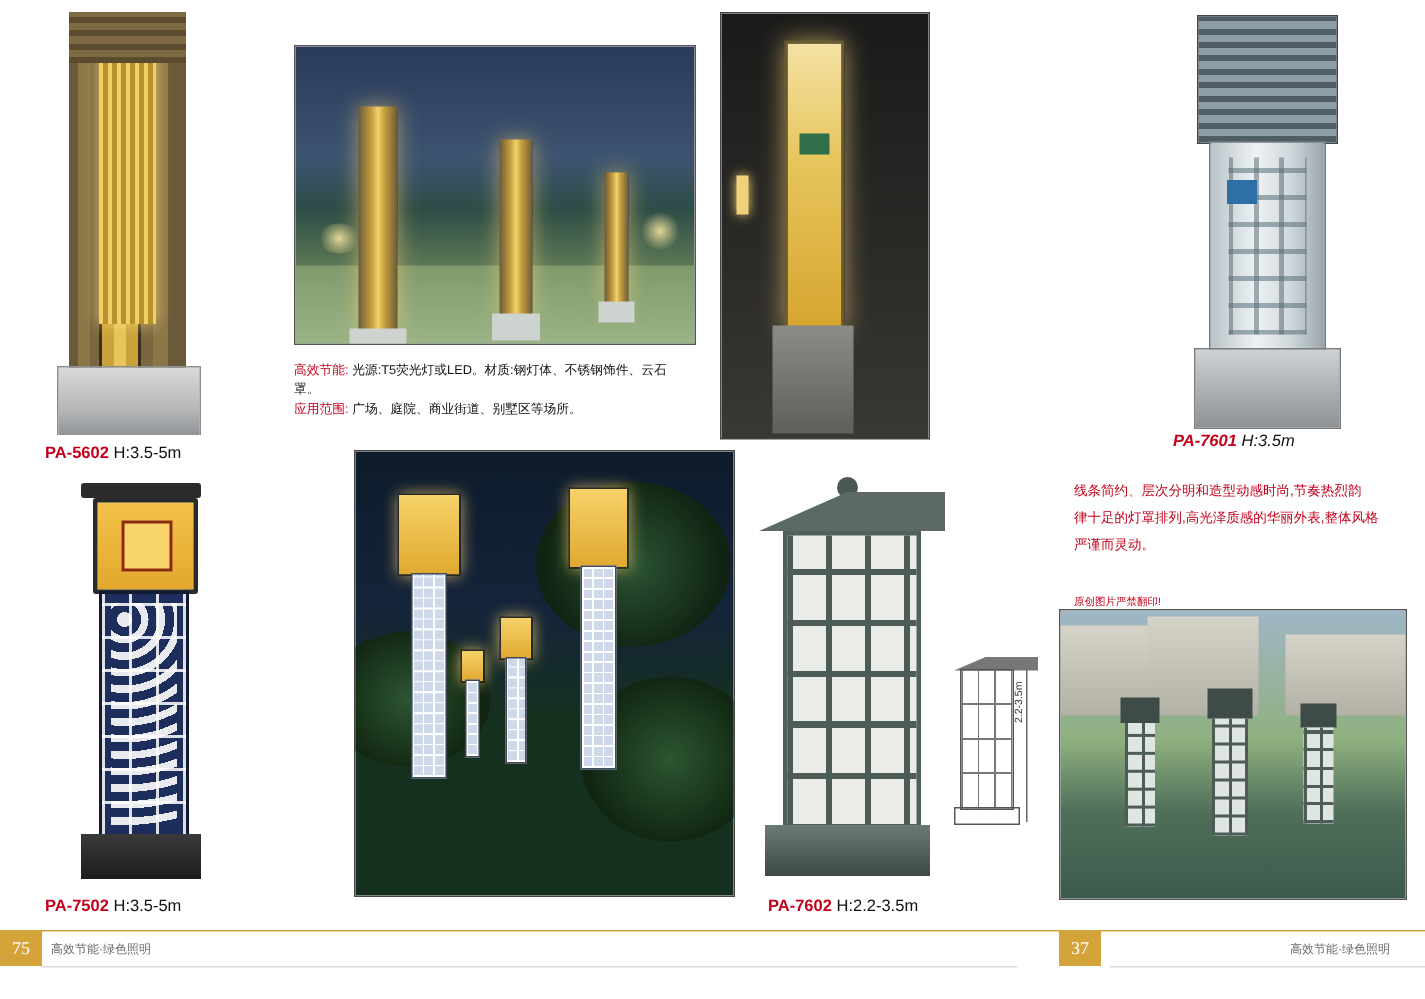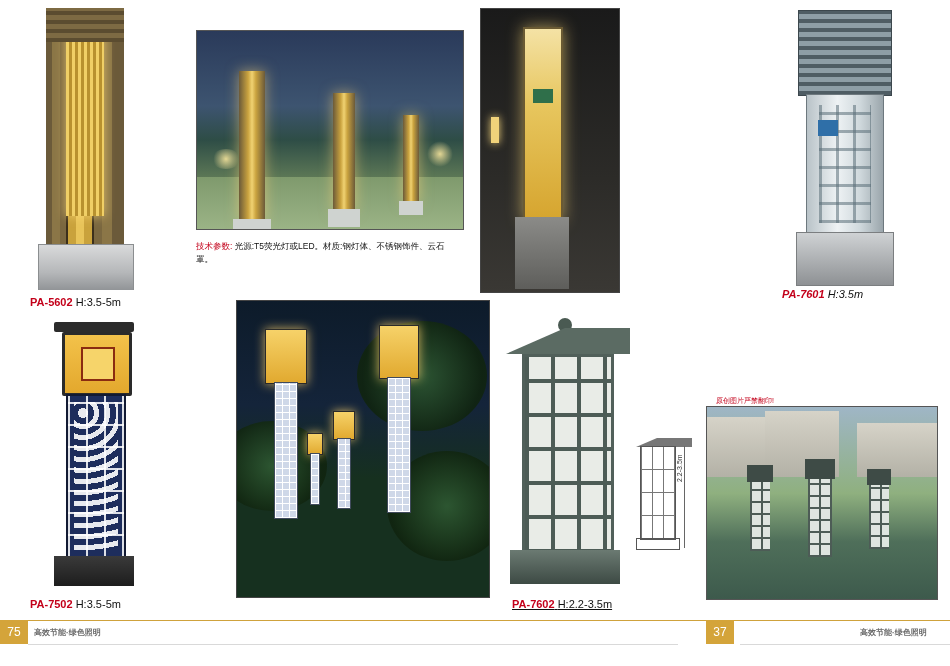--- a/index.html
+++ b/index.html
@@ -130,21 +130,21 @@
     background:#e9ece7;
     border:3px solid #51605a;
   }
   .l7602-body:before{
     content:"";position:absolute;inset:0;
     background:
       repeating-linear-gradient(0deg,#4d5c56 0 4px,transparent 4px 34px),
       repeating-linear-gradient(90deg,#4d5c56 0 4px,transparent 4px 26px);
   }
   .l7602-base{position:absolute;left:10px;top:238px;width:110px;height:34px;background:linear-gradient(180deg,#6b7a72,#3d4a44);}
-  #cap7602{left:512px;top:598px;text-decoration:underline;}
+  #cap7602{left:512px;top:598px;}
 
   
   #drawing{left:632px;top:430px;width:60px;height:130px;}
   .dw-body{position:absolute;left:8px;top:16px;width:34px;height:92px;border:1px solid #555;}
   .dw-body:before{content:"";position:absolute;inset:0;background:repeating-linear-gradient(0deg,#777 0 1px,transparent 1px 23px),repeating-linear-gradient(90deg,#777 0 1px,transparent 1px 11px);}
   .dw-roof{position:absolute;left:4px;top:8px;width:42px;height:0;border-left:21px solid transparent;border-right:21px solid transparent;border-bottom:9px solid #777;}
   .dw-base{position:absolute;left:4px;top:108px;width:42px;height:10px;border:1px solid #555;}
   .dim-line{position:absolute;left:52px;top:16px;width:1px;height:102px;background:#666;}
   .dim-txt{position:absolute;left:44px;top:52px;font-size:7px;color:#333;transform:rotate(-90deg);transform-origin:left top;white-space:nowrap;}
 
@@ -167,25 +167,25 @@
   .bldg{position:absolute;background:linear-gradient(180deg,#d6d3c8,#b3b1a6);}
   .rlamp{position:absolute;}
   .rlamp .rh{position:absolute;left:0;top:0;width:100%;height:20%;background:#3e4b46;}
   .rlamp .rb{position:absolute;left:10%;top:20%;width:80%;height:80%;background:#dfe5e0;background-image:repeating-linear-gradient(0deg,#4d5c56 0 2px,transparent 2px 12px),repeating-linear-gradient(90deg,#4d5c56 0 2px,transparent 2px 11px);}
   #photoRightLabel{position:absolute;left:716px;top:396px;font-size:7px;color:#c3001a;}
 
   
   .footer-rule{position:absolute;left:0;top:620px;width:950px;height:1px;background:#cfa23c;}
   .pagebox{
     position:absolute;top:620px;width:28px;height:24px;background:#d4a43a;
-    color:#fff;font-size:12px;text-align:center;line-height:24px;
+    color:#fff;font-size:12px;text-align:center;line-height:24px;font-family:Liberation Serif, serif;
   }
   #pageLeftBox{left:0;}
   #pageRightBox{left:706px;}
-  .footer-text{position:absolute;top:627px;font-size:8px;color:#6b6b6b;font-weight:bold;}
+  .footer-text{position:absolute;top:627px;font-size:8px;color:#6b6b6b;}
   #footLeftText{left:34px;}
   #footRightText{left:860px;}
   .foot-line{position:absolute;height:1px;background:#d9d9d9;}
   #footLineL{left:28px;top:644px;width:650px;}
   #footLineR{left:740px;top:644px;width:210px;}
 </style>
 </head>
 <body>
 
 <div class="page">
@@ -218,22 +218,26 @@
     <div class="pillar" style="left:136px;top:62px;width:22px;height:118px;"></div>
     <div class="pbase" style="left:131px;top:178px;width:32px;height:18px;"></div>
     <div class="pillar" style="left:206px;top:84px;width:16px;height:88px;"></div>
     <div class="pbase" style="left:202px;top:170px;width:24px;height:14px;"></div>
     <div class="glow" style="left:230px;top:110px;width:26px;height:26px;"></div>
     <div class="glow" style="left:14px;top:118px;width:30px;height:20px;"></div>
   </div>
 
   <div id="specblock">
     <div class="spec-line">
-      <span class="spec-key">技术参数:</span>
+      <span class="spec-key">高效节能:</span>
       <span>光源:T5荧光灯或LED。材质:钢灯体、不锈钢饰件、云石罩。</span>
+    </div>
+    <div class="spec-line">
+      <span class="spec-key">应用范围:</span>
+      <span>广场、庭院、商业街道、别墅区等场所。</span>
     </div>
   </div>
 
   <div class="photo" id="photoDark">
     <div class="darkbg"></div>
     <div class="dsmall"></div>
     <div class="dlamp"></div>
     <div class="dbase"></div>
   </div>
 
@@ -283,20 +287,25 @@
     <div class="l7601-top"></div>
     <div class="l7601-mid"></div>
     <div class="l7601-blue"></div>
     <div class="l7601-base"></div>
   </div>
   <div class="cap" id="cap7601">
     <b>PA-7601</b>
     <span>H:3.5m</span>
   </div>
 
+  <div id="rightdesc">
+    <p>线条简约、层次分明和造型动感时尚,节奏热烈韵</p>
+    <p>律十足的灯罩排列,高光泽质感的华丽外表,整体风格</p>
+    <p>严谨而灵动。</p>
+  </div>
 
   <div id="photoRightLabel">原创图片严禁翻印!</div>
   <div class="photo" id="photoRight">
     <div class="rbg"></div>
     <div class="bldg" style="left:0;top:10px;width:60px;height:60px;"></div>
     <div class="bldg" style="left:58px;top:4px;width:74px;height:66px;"></div>
     <div class="bldg" style="left:150px;top:16px;width:80px;height:54px;"></div>
     <div class="rlamp" style="left:40px;top:58px;width:26px;height:86px;">
       <div class="rh"></div>
       <div class="rb"></div>

